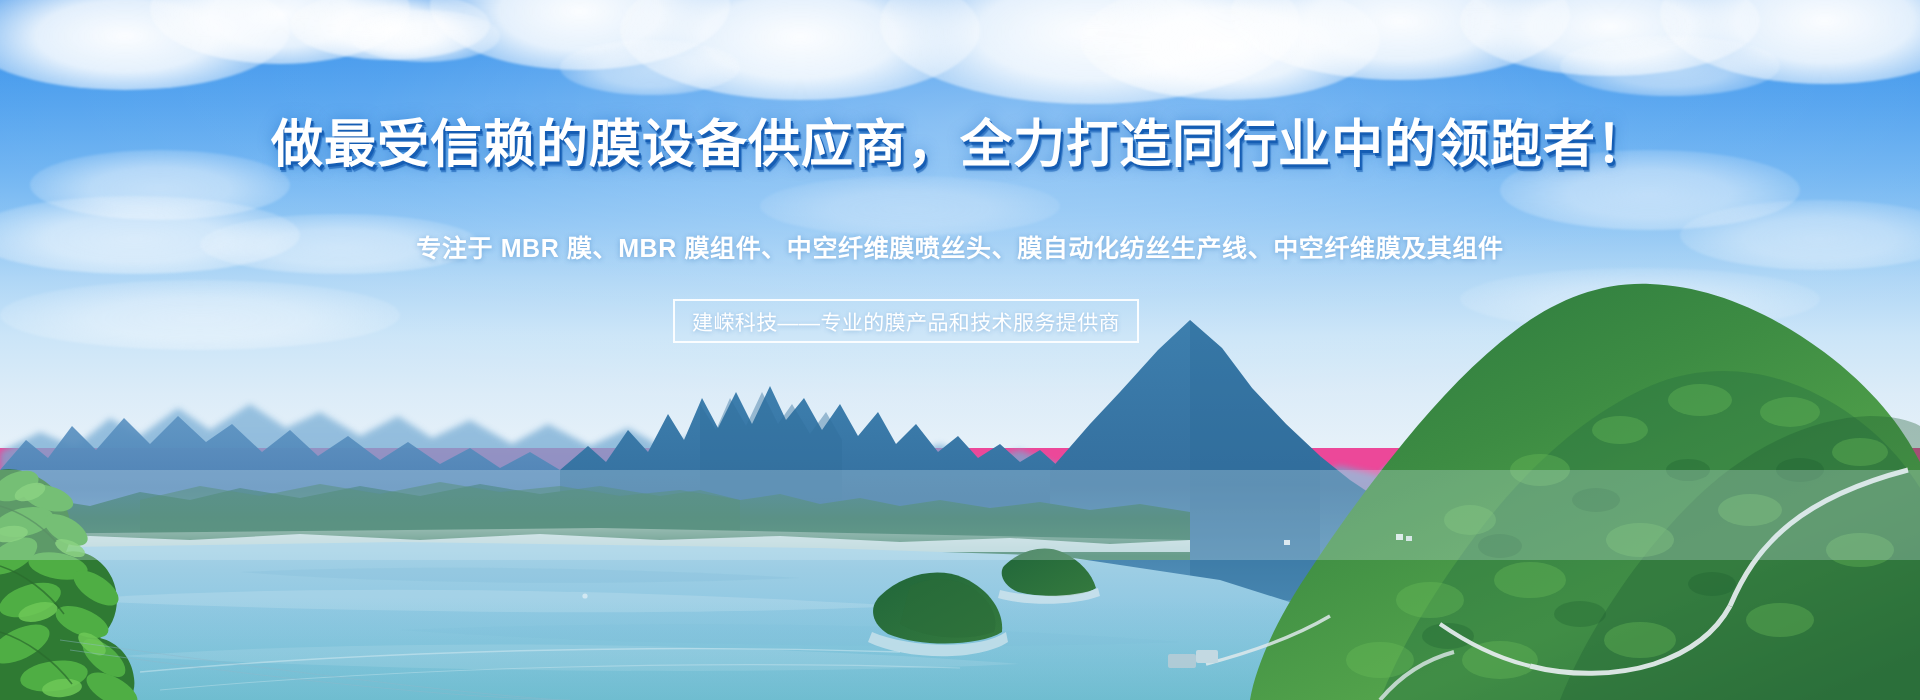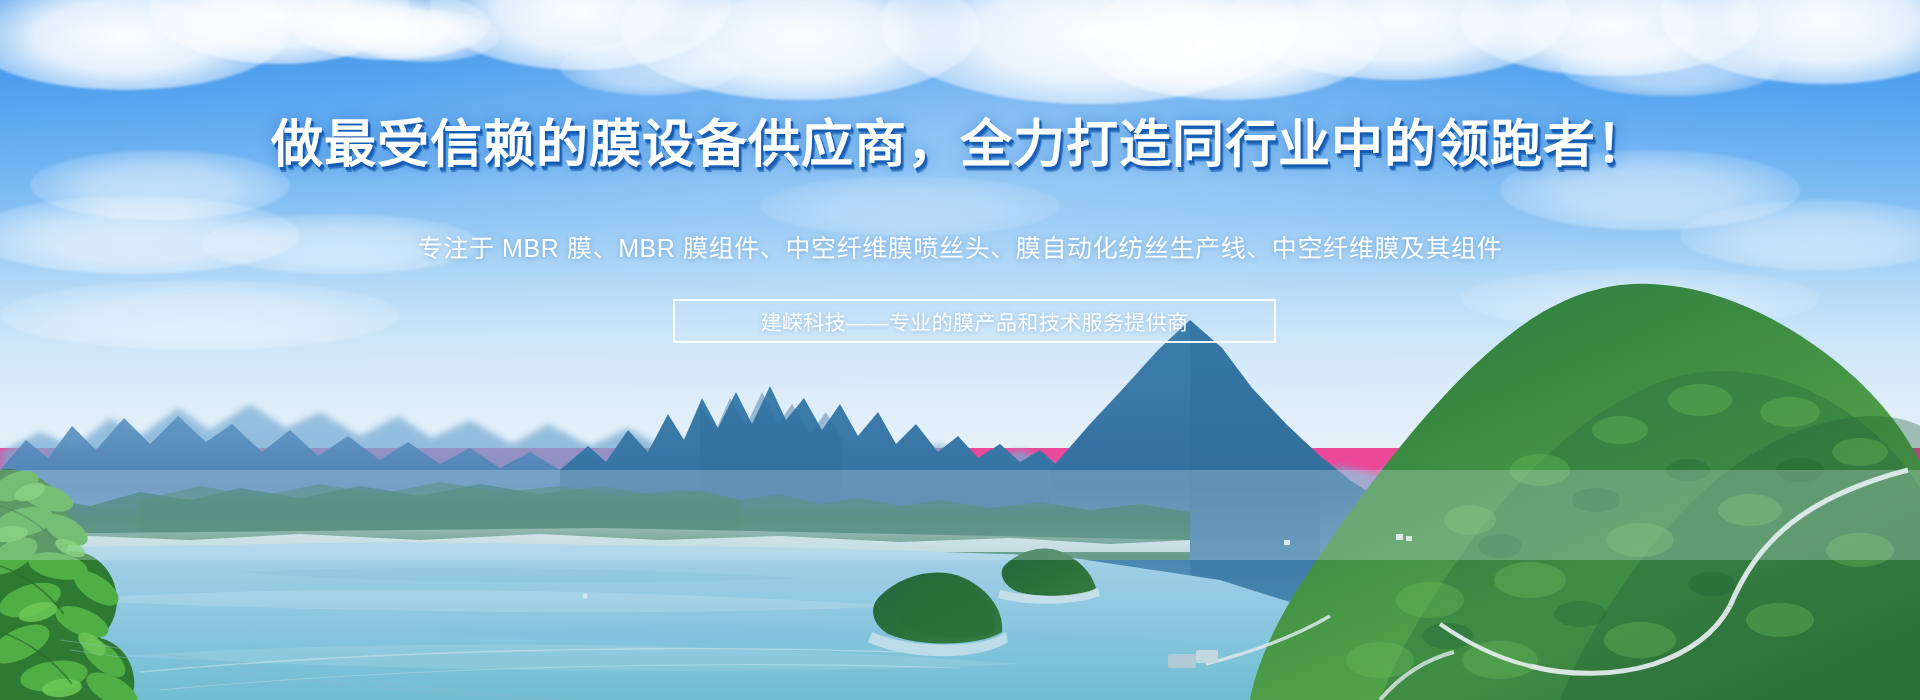--- a/index.html
+++ b/index.html
@@ -95,32 +95,32 @@
        3px 5px 1px rgba(20,92,178,0.65),
        0 0 14px rgba(30,110,200,0.55);
   }
 
   .subline {
     position: absolute;
     left: 0;
     top: 228px;
     width: 100%;
     font-size: 25px;
-    font-weight: 400;
+    font-weight: 700;
     letter-spacing: 0.6px;
     color: #ffffff;
     white-space: nowrap;
     text-shadow: 0 1px 5px rgba(40,110,180,0.42);
   }
 
   .tagline-box {
     position: absolute;
     left: 673px;
     top: 299px;
-    width: 603px;
+    width: 466px;
     height: 44px;
     box-sizing: border-box;
     border: 2px solid rgba(255,255,255,0.92);
     display: flex;
     align-items: center;
     justify-content: center;
   }
   .tagline-text {
     font-size: 21px;
     color: #ffffff;

